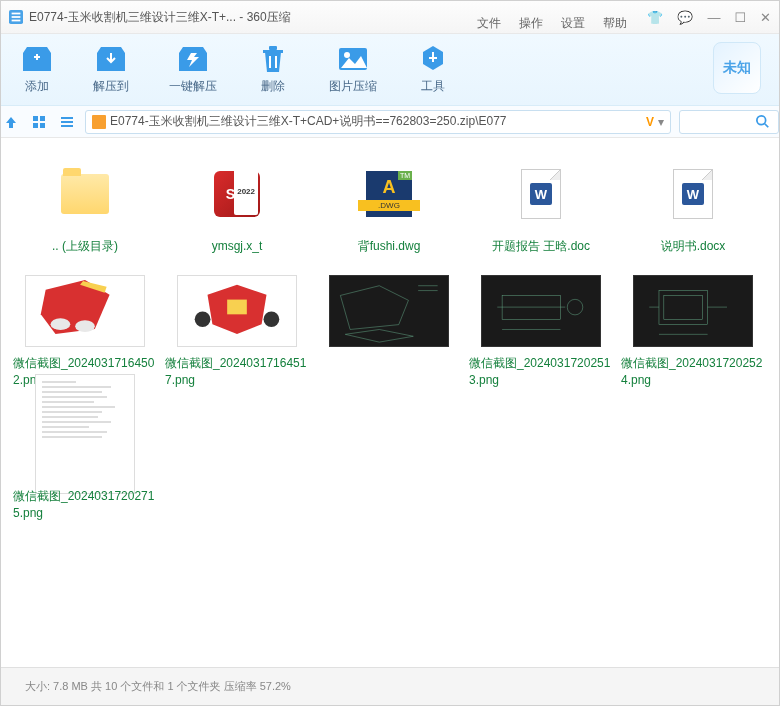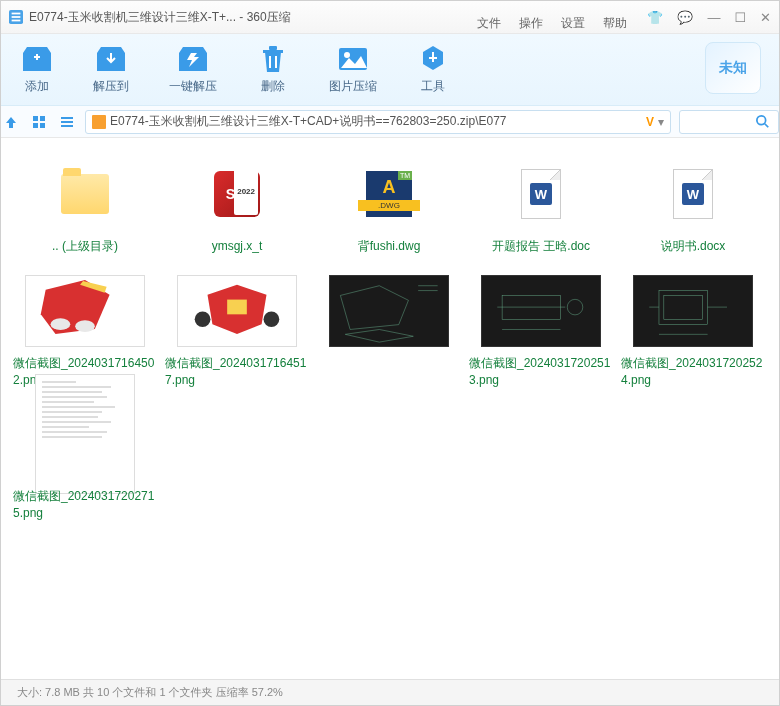--- a/index.html
+++ b/index.html
@@ -9,21 +9,21 @@
 .titlebar .title { flex: 0 0 auto; }
 .titlebar .spacer { flex: 1; }
 .titlebar .menu { display: flex; gap: 18px; margin-right: 20px; color: #666; margin-top: 12px; }
 .titlebar .menu span { cursor: pointer; }
 .titlebar .winctrl { display: flex; gap: 14px; color: #888; }
 .titlebar .winctrl span { cursor: pointer; font-size: 13px; }
 .toolbar { height: 72px; background: linear-gradient(#f0f9ff,#e8f5fe); display: flex; align-items: center; padding: 0 20px; gap: 40px; border-bottom: 1px solid #d8ecf8; position: relative; }
 .tbtn { display: flex; flex-direction: column; align-items: center; gap: 4px; cursor: pointer; }
 .tbtn .ticon { width: 32px; height: 30px; display: flex; align-items: center; justify-content: center; }
 .tbtn .tlabel { font-size: 12px; color: #4a6a8a; }
-.badge { position: absolute; right: 18px; top: 8px; width: 56px; height: 52px; border-radius: 8px; background: linear-gradient(135deg,#e4f3ff,#fff); display: flex; align-items: center; justify-content: center; font-size: 14px; color: #4aa3e8; border: 1px solid #d0e8f8; font-weight: bold; }
+.badge { position: absolute; right: 18px; top: 8px; width: 48px; height: 52px; border-radius: 8px; background: linear-gradient(135deg,#e4f3ff,#fff); display: flex; align-items: center; justify-content: center; font-size: 14px; color: #4aa3e8; border: 1px solid #d0e8f8; font-weight: bold; }
 .navbar { height: 32px; background: #f9fcff; display: flex; align-items: center; padding: 0 0; gap: 8px; border-bottom: 1px solid #e8e8e8; }
 .navbar .navicon { width: 20px; height: 20px; display: flex; align-items: center; justify-content: center; cursor: pointer; color: #3a8cd8; }
 .pathbox { flex: 1; height: 24px; border: 1px solid #c8dff0; border-radius: 3px; background: #fff; display: flex; align-items: center; padding: 0 6px; font-size: 12px; color: #555; overflow: hidden; }
 .pathbox .picon { width: 14px; height: 14px; margin-right: 4px; flex-shrink: 0; }
 .pathbox .ptext { flex: 1; white-space: nowrap; overflow: hidden; }
 .pathbox .vbadge { color: #ff9800; font-weight: bold; margin: 0 4px; }
 .pathbox .dropdown { color: #888; cursor: pointer; }
 .searchbox { width: 100px; height: 24px; border: 1px solid #c8dff0; border-radius: 3px; background: #fff; display: flex; align-items: center; justify-content: flex-end; padding: 0 8px; }
 .searchbox svg { width: 14px; height: 14px; fill: #3a8cd8; }
 .content { flex: 1; background: #fff; padding: 20px 8px; overflow: auto; display: flex; flex-wrap: wrap; align-content: flex-start; }
@@ -39,21 +39,21 @@
 .dwg-ico .a { font-size: 18px; color: #f8c020; font-weight: bold; }
 .dwg-ico .lbl { font-size: 8px; background: #f8c020; color: #333; padding: 1px 20px; margin-top: 2px; }
 .doc-ico { width: 40px; height: 50px; background: #fff; border: 1px solid #ccc; position: relative; display: flex; align-items: center; justify-content: center; }
 .doc-ico::before { content: ''; position: absolute; top: 0; right: 0; width: 10px; height: 10px; background: linear-gradient(135deg,transparent 48%,#ccc 50%,#eee 52%); }
 .doc-ico .w { width: 22px; height: 22px; background: #2b579a; color: #fff; display: flex; align-items: center; justify-content: center; font-weight: bold; font-size: 13px; border-radius: 2px; }
 .cad-thumb { width: 120px; height: 72px; background: #1a1a1a; border: 1px solid #333; position: relative; overflow: hidden; }
 .cad-thumb svg { width: 100%; height: 100%; }
 .png-thumb { width: 120px; height: 72px; background: #fff; border: 1px solid #ddd; display: flex; align-items: center; justify-content: center; overflow: hidden; }
 .doc-thumb { width: 100px; height: 120px; background: #fff; border: 1px solid #ddd; padding: 6px; margin-top: -20px; }
 .doc-thumb .line { height: 2px; background: #ddd; margin-bottom: 3px; }
-.statusbar { height: 26px; background: #f5f5f5; border-top: 1px solid #e0e0e0; display: flex; align-items: center; padding: 0 16px; font-size: 11px; color: #888; }
+.statusbar { height: 38px; background: #f5f5f5; border-top: 1px solid #e0e0e0; display: flex; align-items: center; padding: 0 24px; font-size: 11px; color: #888; }
 </style>
 </head>
 <body>
 
 <div class="titlebar">
   <svg class="icon-sm" viewBox="0 0 16 16">
       <rect width="16" height="16" fill="#4aa3e8" rx="2"></rect>
       <rect x="3" y="3" width="10" height="2" fill="#fff"></rect>
       <rect x="3" y="7" width="10" height="2" fill="#fff"></rect>
       <rect x="3" y="11" width="10" height="2" fill="#fff"></rect>

